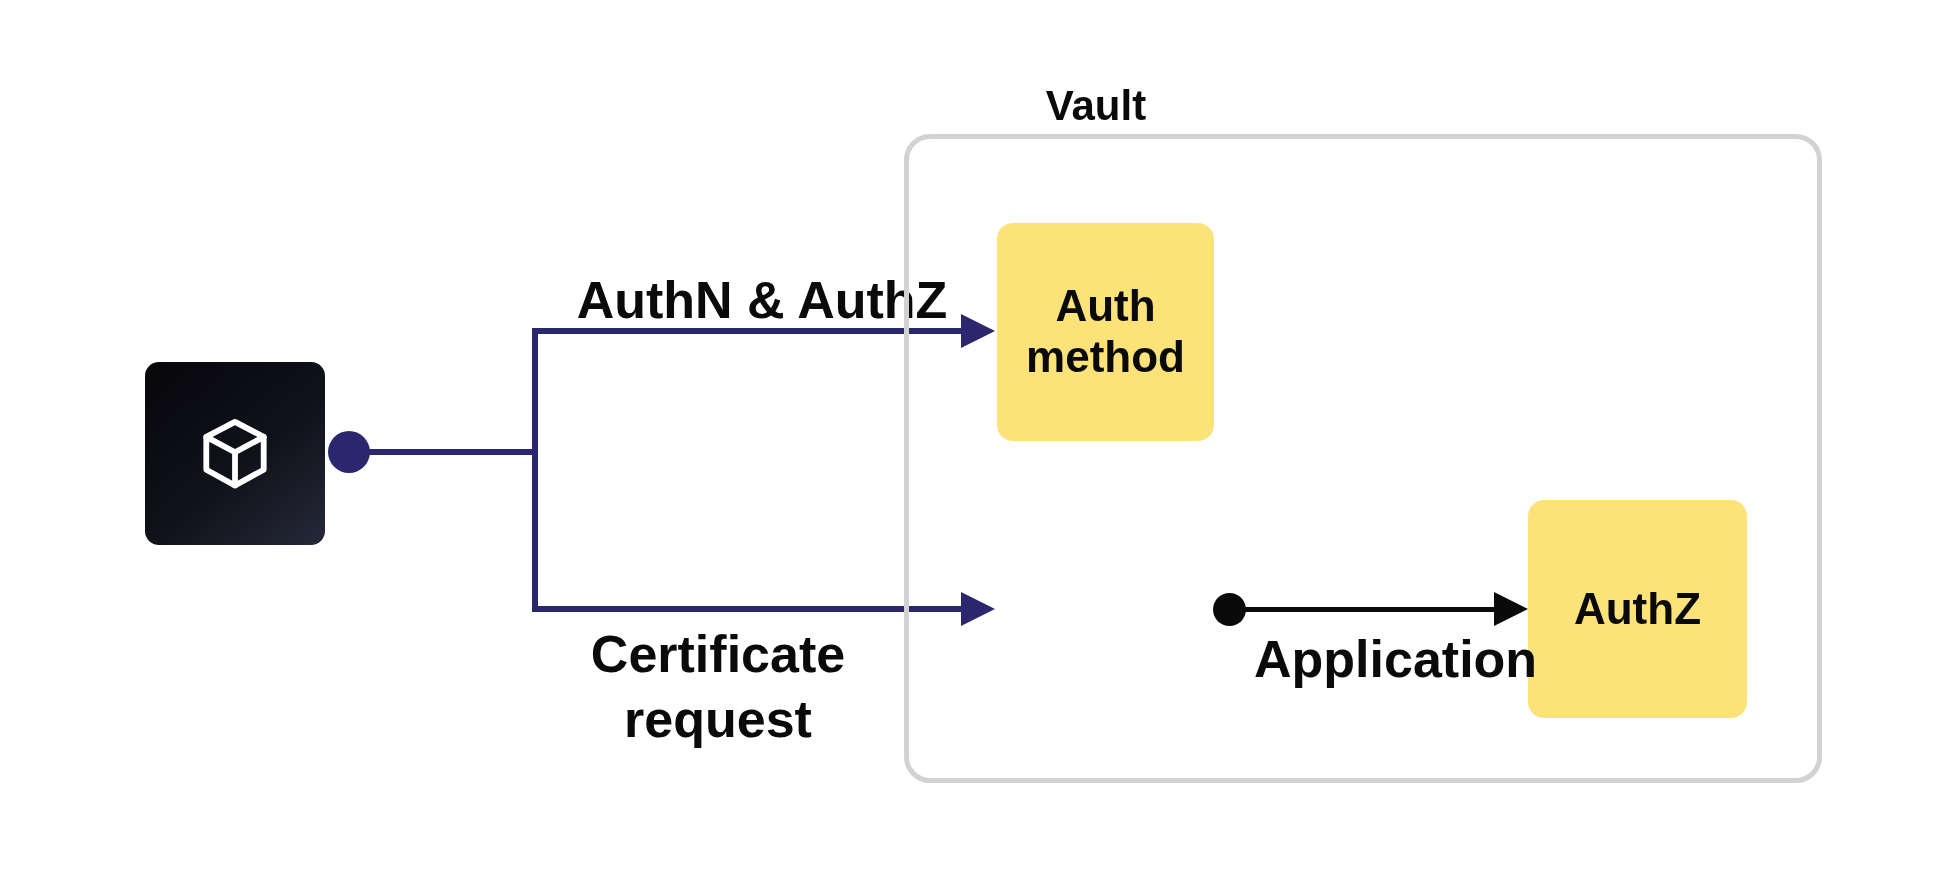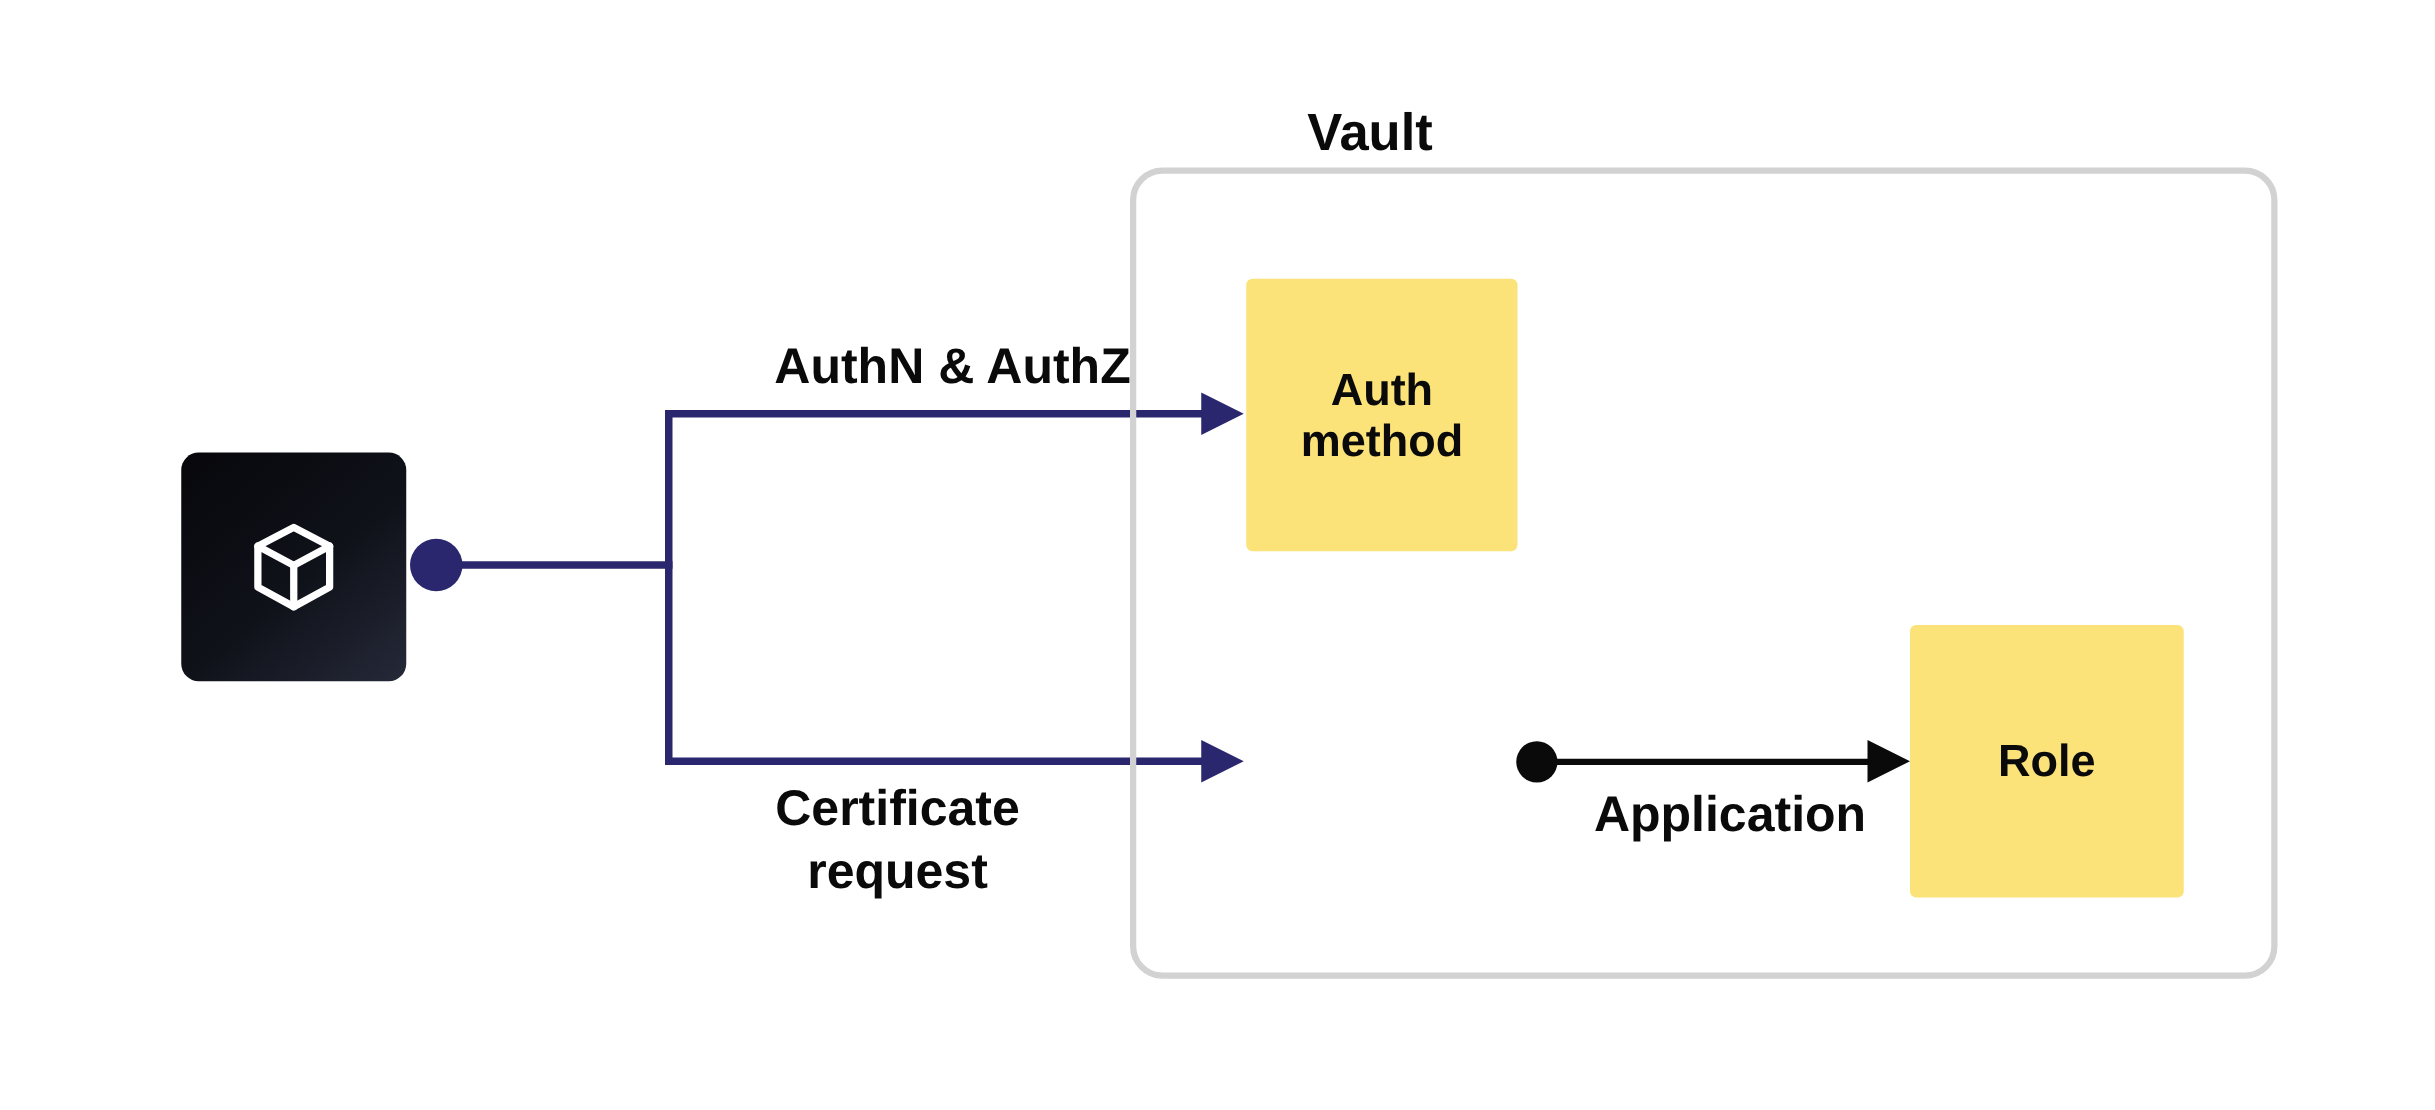--- a/index.html
+++ b/index.html
@@ -49,21 +49,21 @@
     width: 0; height: 0;
     border-top: 17px solid transparent;
     border-bottom: 17px solid transparent;
     border-left: 34px solid #2a276e;
   }
   .ah-top    { left: 961px; top: 314px; }
   .ah-bottom { left: 961px; top: 592px; }
 
   
   .edge-label {
-    font-size: 40px; font-weight: bold; color: #0a0a0a;
+    font-size: 52px; font-weight: bold; color: #0a0a0a;
     text-align: center;
     white-space: pre-line;
     line-height: 1.25;
   }
   .lbl-authn { left: 552px; top: 268px; width: 420px; }
   .lbl-cert  { left: 518px; top: 622px; width: 400px; }
   .lbl-validation { left: 1254px; top: 627px; width: 260px; }
 
   
   .vault-box {
@@ -77,24 +77,24 @@
   .vault-title {
     left: 986px; top: 82px;
     width: 220px;
     text-align: center;
     font-size: 42px; font-weight: bold; color: #0a0a0a;
   }
 
   
   .ynode {
     background: #fbe379;
-    border-radius: 5px;
+    border-radius: 16px;
     display: flex; align-items: center; justify-content: center;
     text-align: center;
-    font-size: 36px; font-weight: bold; color: #0a0a0a;
+    font-size: 44px; font-weight: bold; color: #0a0a0a;
     white-space: pre-line;
     line-height: 1.15;
   }
   .node-auth { left: 997px;  top: 223px; width: 217px; height: 218px; }
   .node-pki  { left: 997px;  top: 500px; width: 217px; height: 218px; }
   .node-role { left: 1528px; top: 500px; width: 219px; height: 218px; }
 
   
   .black-dot {
     left: 1213px; top: 593px;
@@ -138,20 +138,20 @@
 
   <div class="abs edge-label lbl-authn">AuthN &amp; AuthZ</div>
   <div class="abs edge-label lbl-cert">Certificate
 request</div>
 
   <div class="abs vault-title">Vault</div>
   <div class="abs vault-box"></div>
 
   <div class="abs ynode node-auth">Auth
 method</div>
-  <div class="abs ynode node-role">Role</div>
+  <div class="abs ynode node-role">AuthZ</div>
 
   <div class="abs black-dot"></div>
   <div class="abs line-validation"></div>
   <div class="abs arrowhead-black"></div>
   <div class="abs edge-label lbl-validation">Application</div>
 
 </div>
 
 </body></html>

